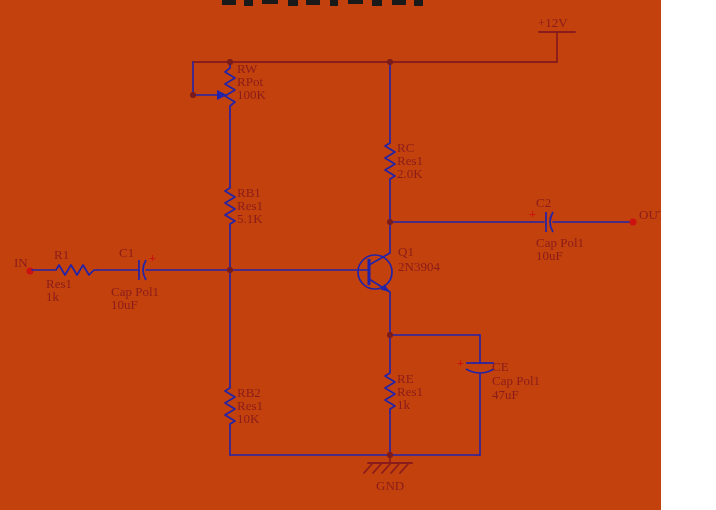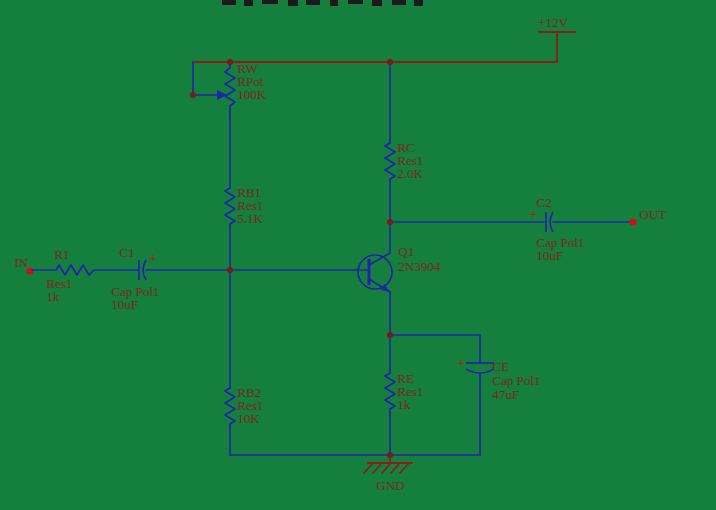--- a/index.html
+++ b/index.html
@@ -1,16 +1,16 @@
 <!DOCTYPE html>
 <html><head>
 <meta charset="utf-8">
 <style>
   html,body{margin:0;padding:0;background:#ffffff;}
-  .page{position:relative;width:716px;height:510px;background:#15803d;overflow:hidden;}
+  .page{position:relative;width:661px;height:510px;background:#c2410c;overflow:hidden;}
   svg{display:block;}
   .wire{stroke:#2323aa;stroke-width:1.6;fill:none;stroke-linecap:round;stroke-linejoin:round;}
   .sym{stroke:#2323aa;stroke-width:1.7;fill:none;stroke-linejoin:round;}
   .fillsym{fill:#2323aa;stroke:none;}
   .rail{stroke:#8b1c1c;stroke-width:1.8;fill:none;stroke-linecap:round;}
   .gnd{stroke:#8b1c1c;stroke-width:1.8;fill:none;stroke-linecap:round;}
   text{font-family:"Liberation Serif",serif;font-size:13px;fill:#8b1c1c;}
   .plus{fill:#cc1111;font-weight:bold;font-size:12px;}
   .netlbl{fill:#8b1c1c;}
   .term{fill:#cc1111;stroke:none;}

